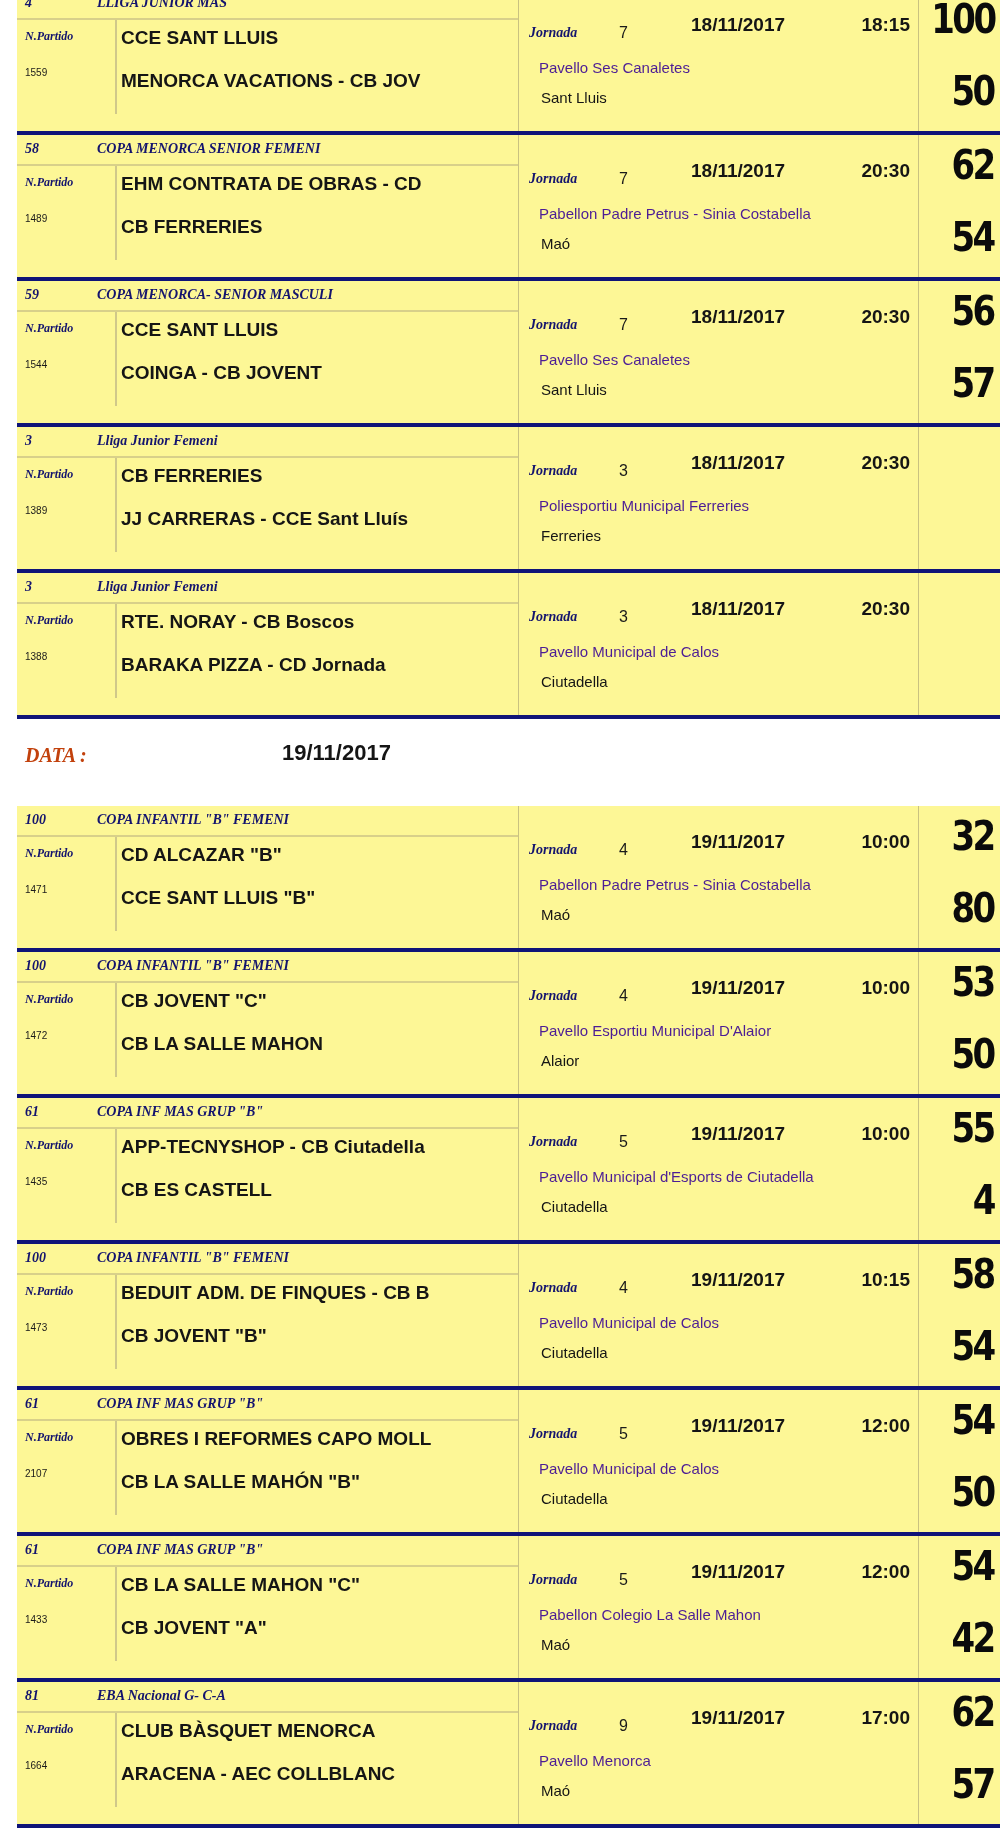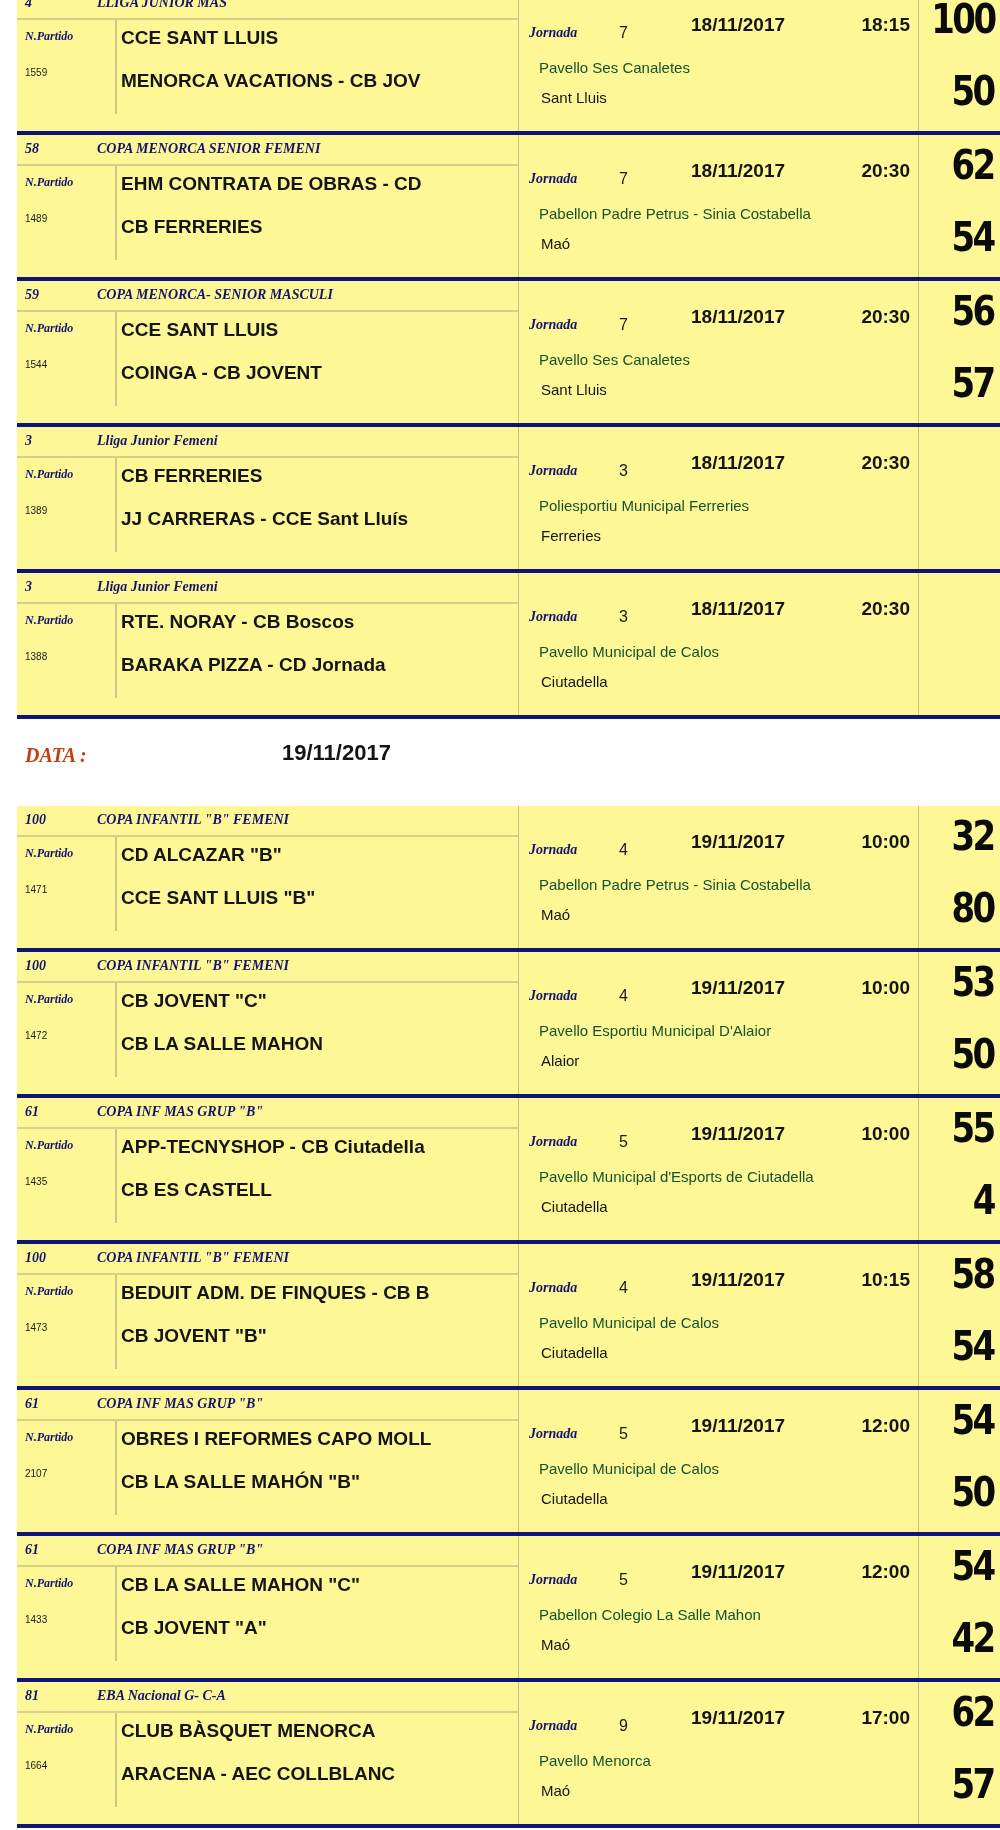--- a/index.html
+++ b/index.html
@@ -26,21 +26,21 @@
   .np-val { position:absolute; left:8px; top:46px; font-size:10px; color:#1a1a1a;margin-top:32px; }
   .team-div { position:absolute; left:98px; top:31px; width:2px; height:94px; background:#d0c88a; }
   .team { position:absolute; left:104px; font-size:19px; font-weight:bold; color:#151515; white-space:nowrap; }
   .team.home { top:38px; }
   .team.away { top:81px; }
 
   .jor-lbl { position:absolute; left:10px; top:36px; font-family:Liberation Serif, serif; font-style:italic; font-weight:bold; font-size:14px; color:#14146e; }
   .jor-val { position:absolute; left:100px; top:35px; font-size:16px; color:#1a1a1a; }
   .mdate  { position:absolute; left:172px; top:25px; font-size:19px; font-weight:bold; color:#151515;text-align:center; }
   .mtime  { position:absolute; right:8px; top:25px; font-size:19px; font-weight:bold; color:#151515; }
-  .venue  { position:absolute; left:20px; top:70px; font-size:15px; color:#14532d; white-space:nowrap; }
+  .venue  { position:absolute; left:20px; top:70px; font-size:15px; color:#4c1d95; white-space:nowrap; }
   .city   { position:absolute; left:22px; top:100px; font-size:15px; color:#151515; }
 
   .score { position:absolute; right:6px; font-family:"DejaVu Sans", sans-serif; font-weight:bold; font-size:40px; color:#0b0b0b; letter-spacing:-3px; transform:scaleX(0.85); transform-origin:right center; line-height:1; }
   .score.s1 { top:10px; }
   .score.s2 { top:82px; }
 
   .date-row { position:absolute; left:25px; top:740px; }
   .date-lbl { position:absolute; left:0; top:4px; font-family:"Liberation Serif", serif; font-style:italic; font-weight:bold; font-size:20px; color:#c2410c; white-space:nowrap; }
   .date-val { position:absolute; left:257px; top:0; font-size:22px; font-weight:bold; color:#151515; white-space:nowrap; }
 </style>

